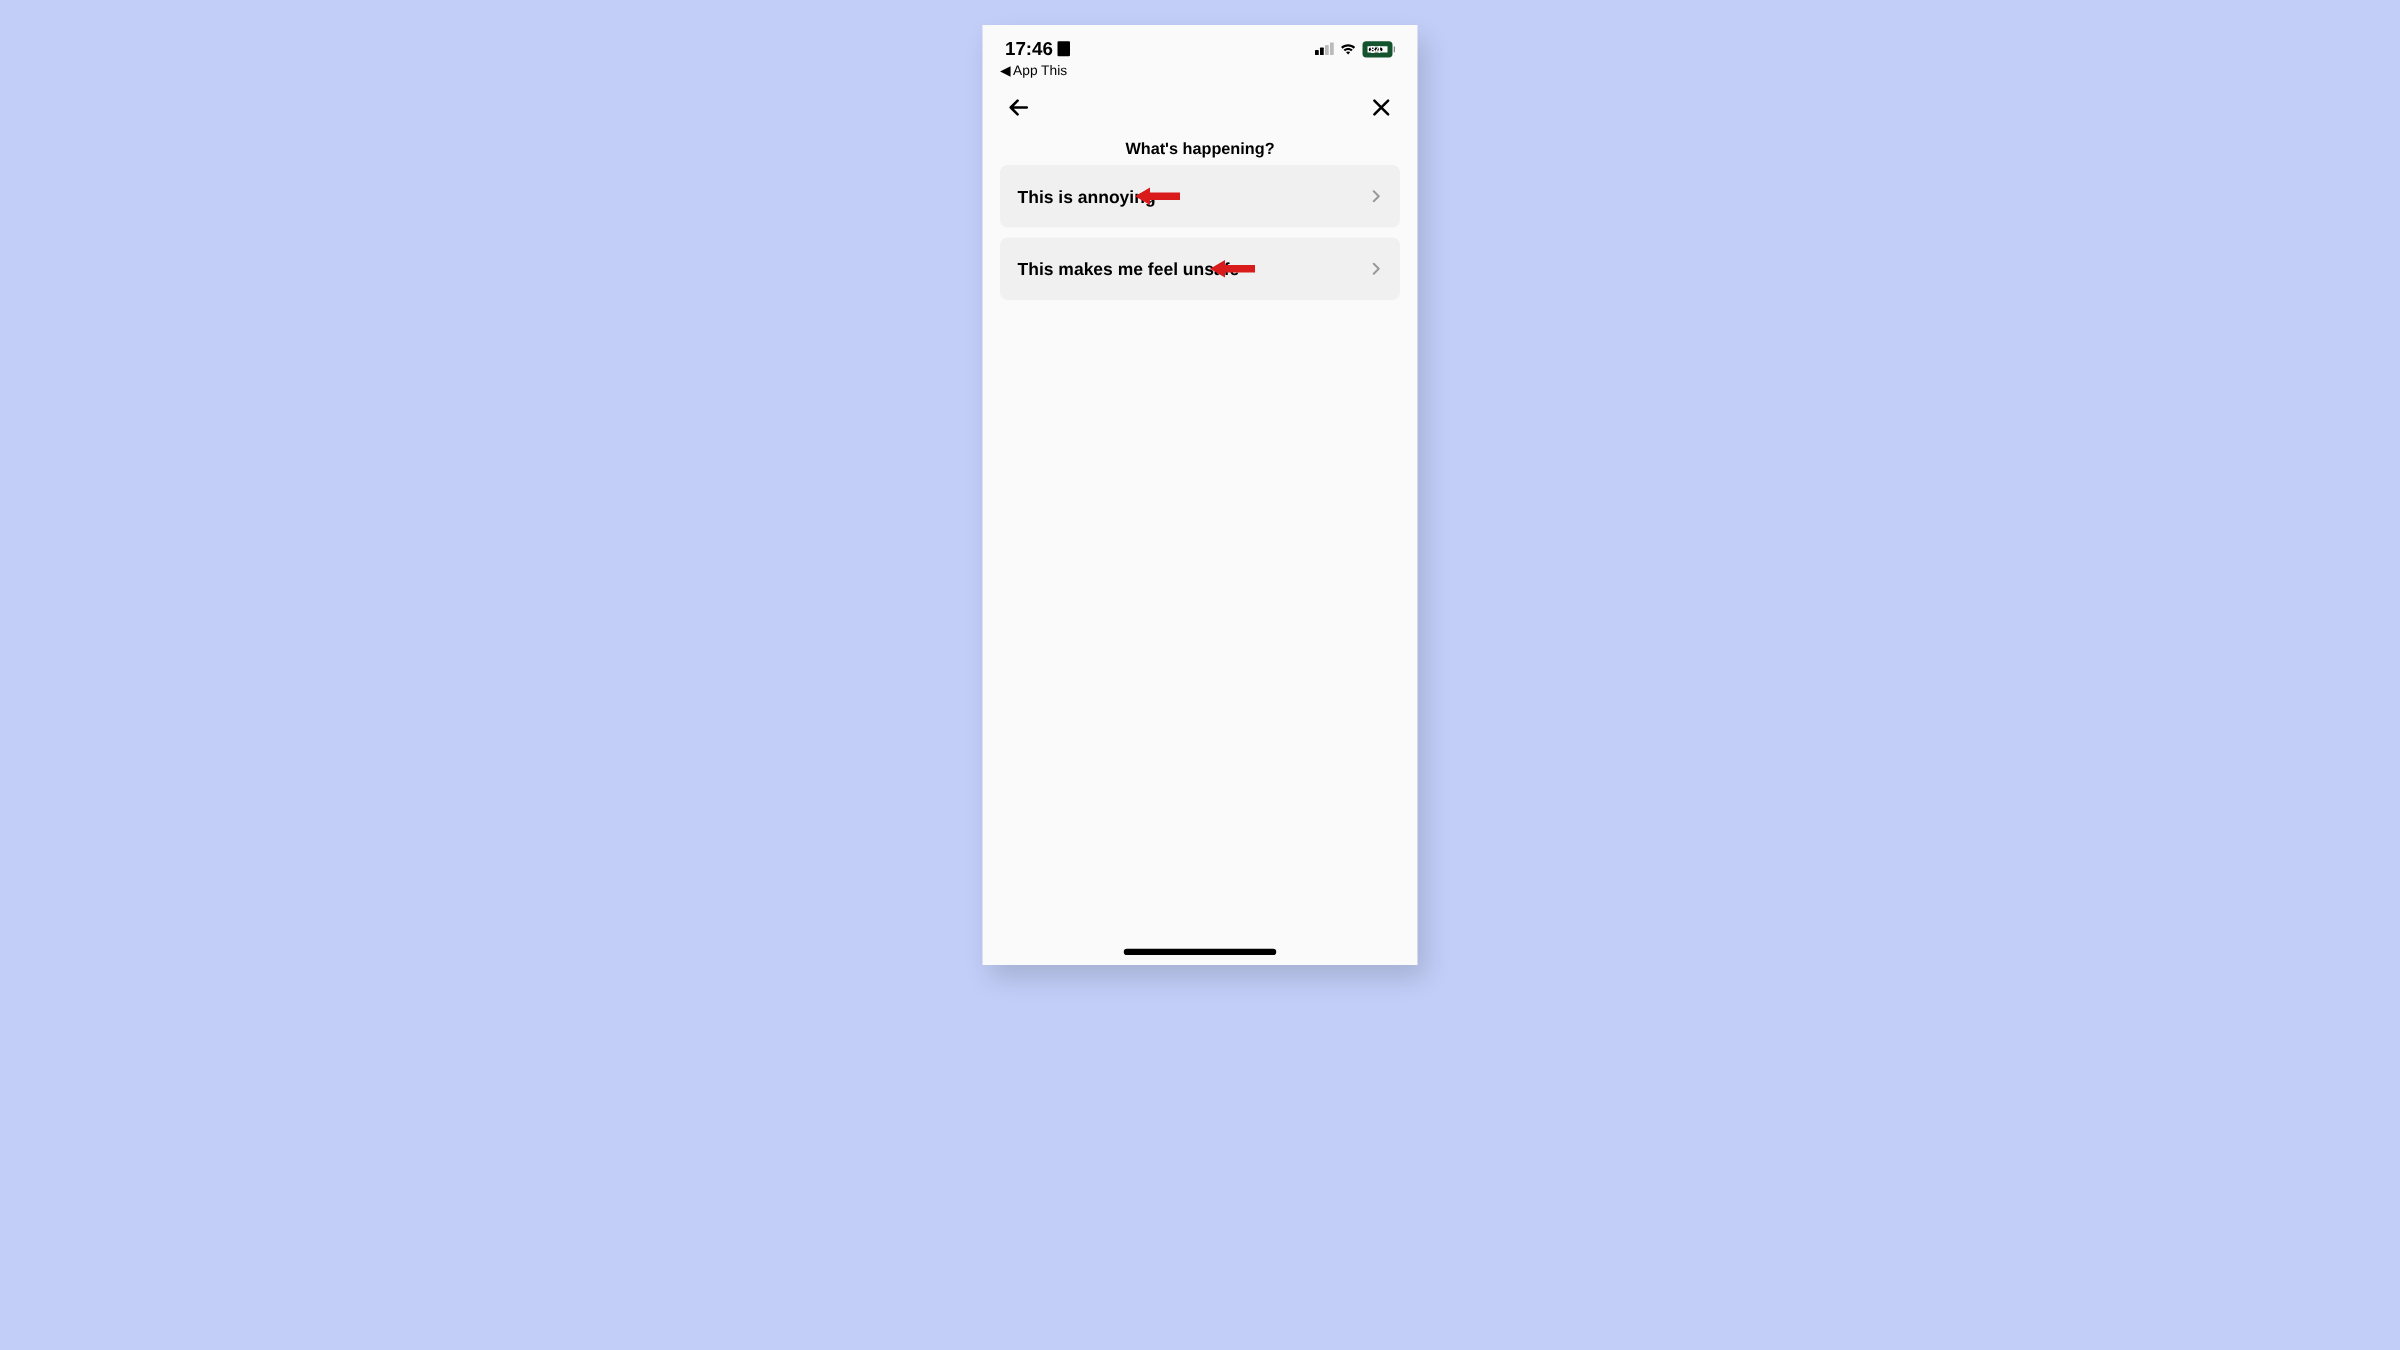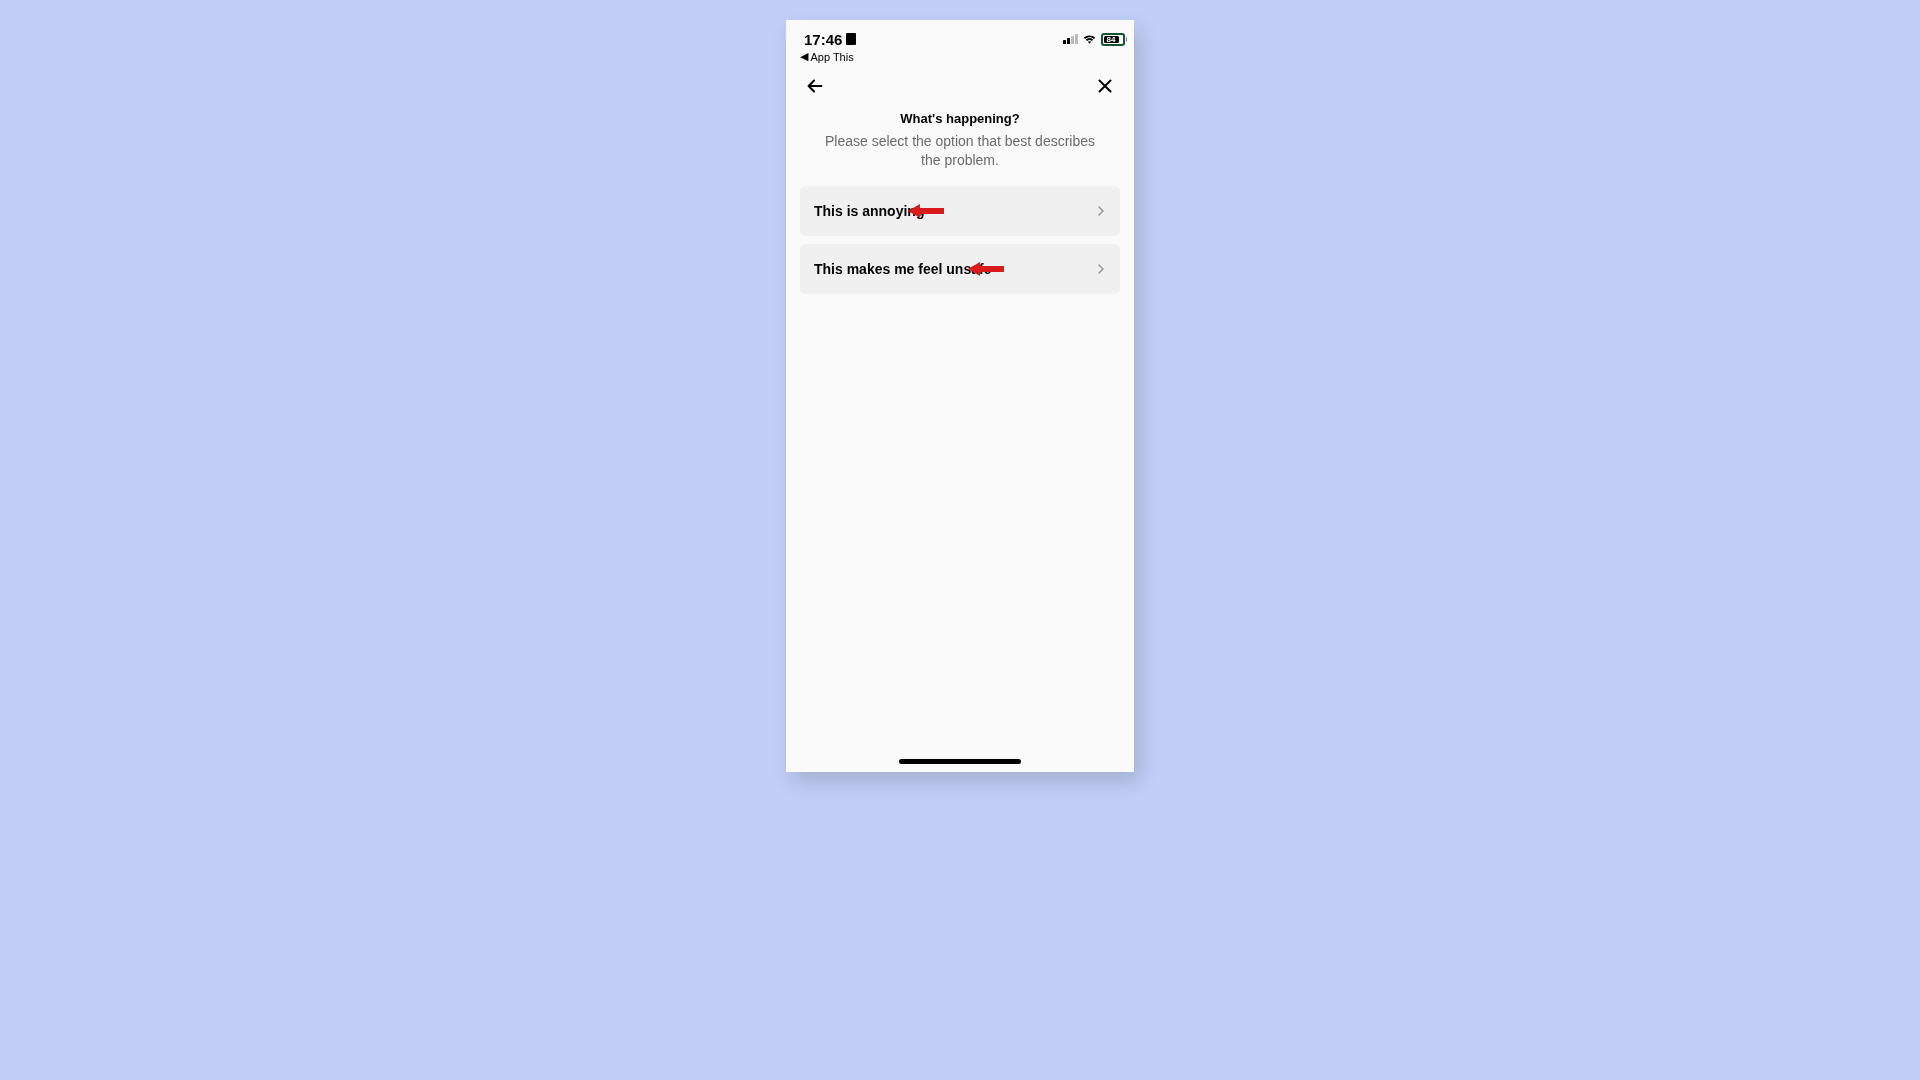--- a/index.html
+++ b/index.html
@@ -22,21 +22,21 @@
       height: 752px;
       background: #fafafa;
       box-shadow: 6px 10px 20px rgba(0,0,0,0.15);
       position: relative;
       overflow: hidden;
     }
     .status-bar {
       display: flex;
       justify-content: space-between;
       align-items: center;
-      padding: 10px 7px 0 18px;
+      padding: 10px 18px 0 18px;
       height: 28px;
     }
     .status-left {
       display: flex;
       align-items: center;
       gap: 4px;
       font-size: 15px;
       font-weight: 600;
       color: #000;
     }
@@ -70,21 +70,21 @@
       width: 15px;
       height: 11px;
     }
     .battery-wrap {
       display: flex;
       align-items: center;
     }
     .battery-box {
       width: 24px;
       height: 13px;
-      border: 2px solid #14532d;
+      border: 4px solid #14532d;
       border-radius: 3px;
       position: relative;
       display: flex;
       align-items: center;
       padding: 1px;
     }
     .battery-fill {
       background: #000;
       height: 100%;
       border-radius: 1.5px;
@@ -223,21 +223,20 @@
     <svg class="nav-icon" viewBox="0 0 24 24">
       <path d="M19 12 L5 12 M11 6 L5 12 L11 18" stroke="#000" stroke-width="2.2" fill="none" stroke-linecap="round" stroke-linejoin="round"></path>
     </svg>
     <svg class="nav-icon" viewBox="0 0 24 24">
       <path d="M6 6 L18 18 M18 6 L6 18" stroke="#000" stroke-width="2.2" stroke-linecap="round"></path>
     </svg>
   </div>
 
   <div class="content">
     <h1 class="title">What's happening?</h1>
-    <p class="subtitle">Please select the option that best describes the problem.</p>
 
     <div class="option-row">
       <span class="option-label">This is annoying</span>
       <div class="annotation-arrow" style="left:106px;">
         <svg class="arrow-svg" viewBox="0 0 40 18">
             <path d="M2 9 L14 2 L14 6 L38 6 L38 12 L14 12 L14 16 Z" fill="#d91b1b"></path>
           </svg>
       </div>
       <svg class="chevron" viewBox="0 0 10 10">
           <path d="M3 1 L7 5 L3 9" stroke="#999" stroke-width="1.6" fill="none" stroke-linecap="round" stroke-linejoin="round"></path>

